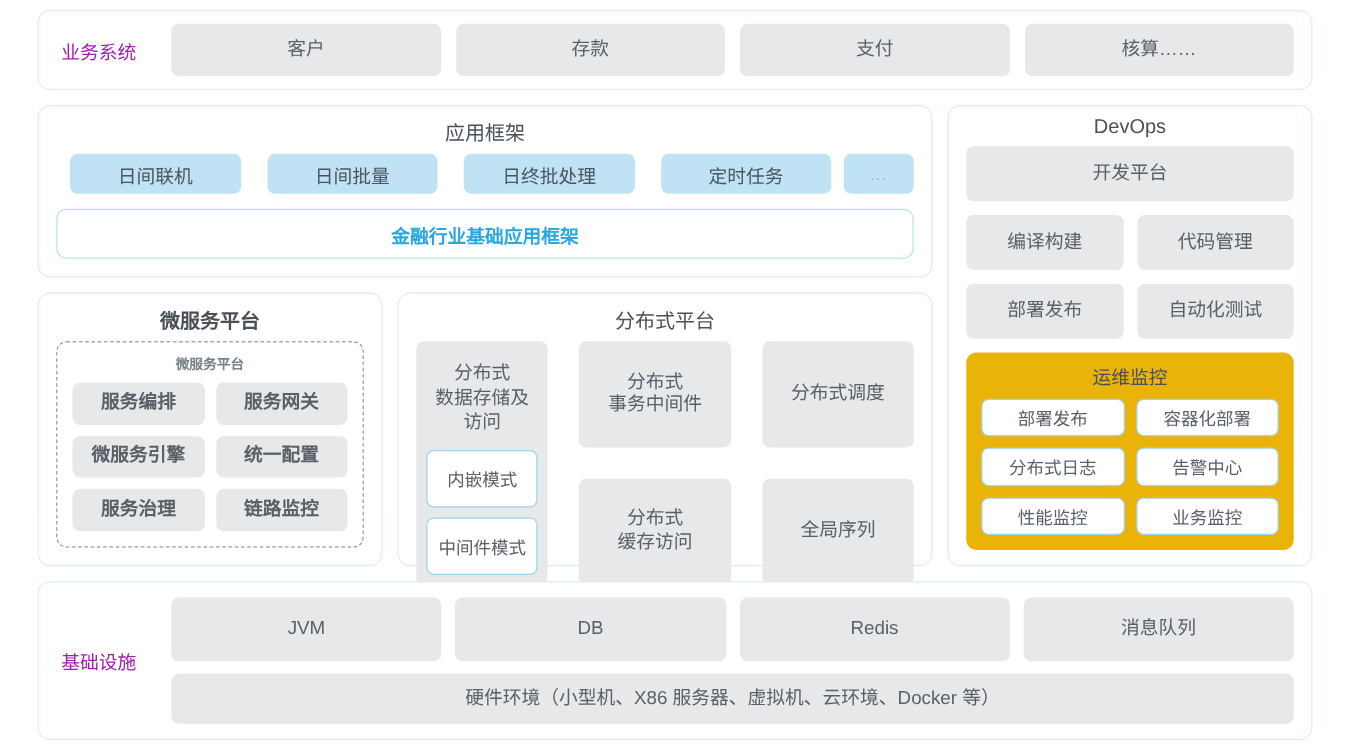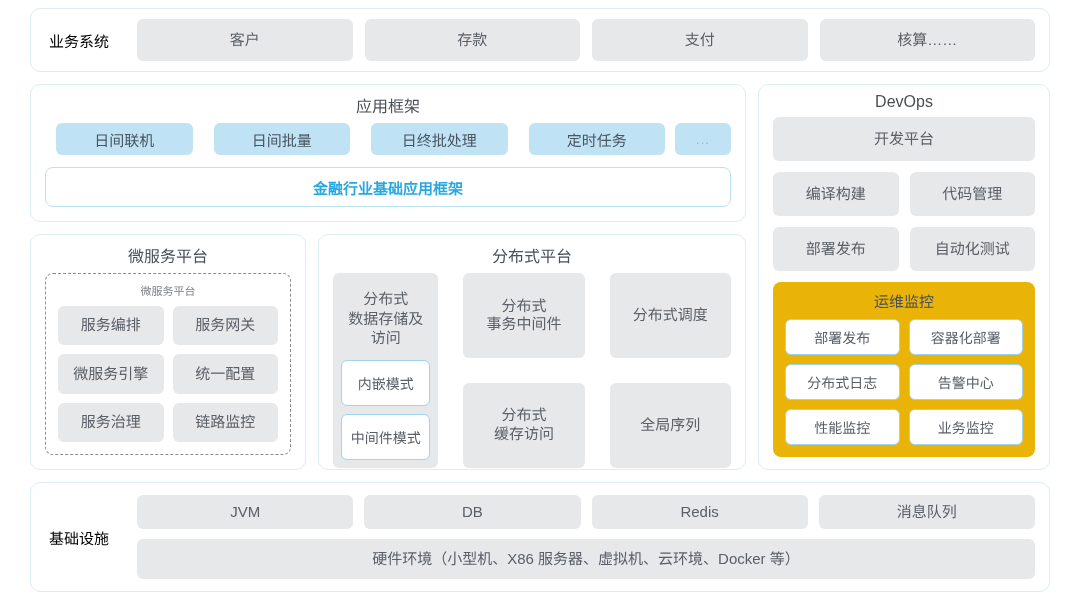--- a/index.html
+++ b/index.html
@@ -78,21 +78,21 @@
   .row-business {
     height: 64px;
     display: flex;
     align-items: center;
     padding: 0 14px 0 18px;
     gap: 12px;
     flex: 0 0 auto;
   }
   .row-label {
     font-size: 15px;
-    color: #000000;
+    color: #a21caf;
     white-space: nowrap;
     flex: 0 0 auto;
     width: 76px;
   }
   .row-business .chips {
     display: flex;
     gap: 12px;
     flex: 1 1 auto;
   }
   .row-business .chip { flex: 1 1 0; height: 42px; }
@@ -147,21 +147,21 @@
     font-weight: bold;
   }
 
   
   .platforms {
     flex: 1 1 auto;
     display: flex;
     gap: 12px;
     min-height: 0;
   }
-  .micro-panel { flex: 0 0 276px; padding: 0 14px 14px 14px; display: flex; flex-direction: column; }
+  .micro-panel { flex: 0 0 276px; padding: 0 14px 14px 14px; display: flex; flex-direction: column; font-weight: bold; }
   .dist-panel { flex: 1 1 auto; padding: 0 14px 14px 14px; display: flex; flex-direction: column; min-width: 0; }
 
   .dashed-box {
     flex: 1 1 auto;
     border: 1px dashed #8c8c8c;
     border-radius: 8px;
     padding: 6px 12px 12px 12px;
     display: flex;
     flex-direction: column;
   }
@@ -253,21 +253,21 @@
     padding: 12px 14px 12px 18px;
     gap: 12px;
   }
   .infra-right {
     flex: 1 1 auto;
     display: flex;
     flex-direction: column;
     gap: 10px;
   }
   .infra-top { display: flex; gap: 11px; }
-  .infra-top .chip { flex: 1 1 0; height: 34px; }
+  .infra-top .chip { flex: 1 1 0; height: 51px; }
   .infra-bottom .chip { height: 40px; font-size: 15px; }
 </style>
 </head>
 <body>
 
 <div class="page">
 
   <div class="panel row-business">
     <div class="row-label">业务系统</div>
     <div class="chips">

